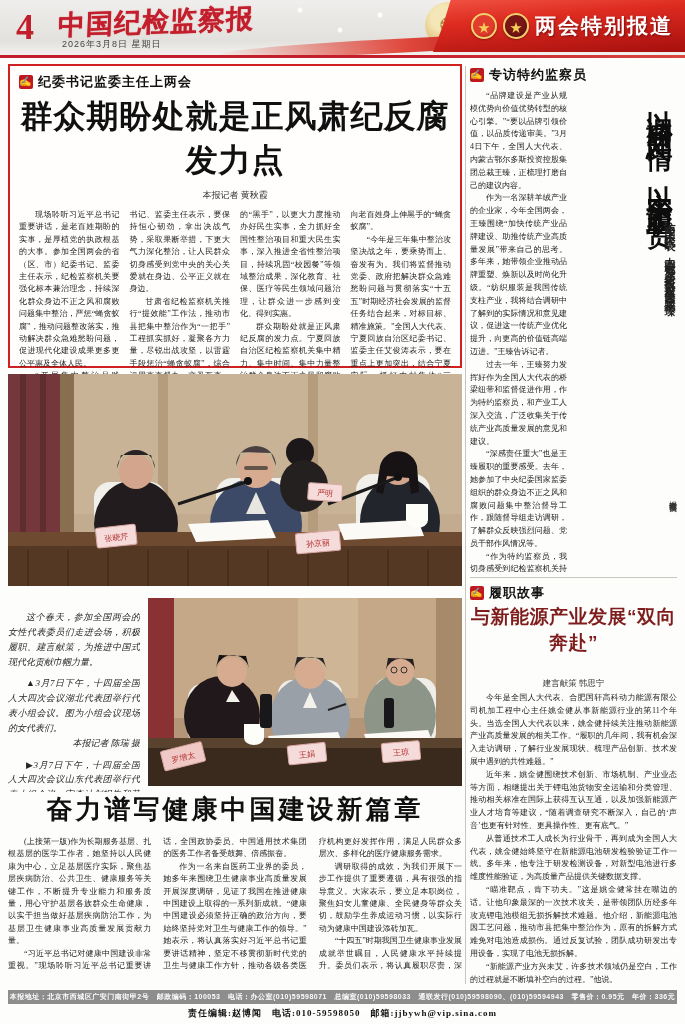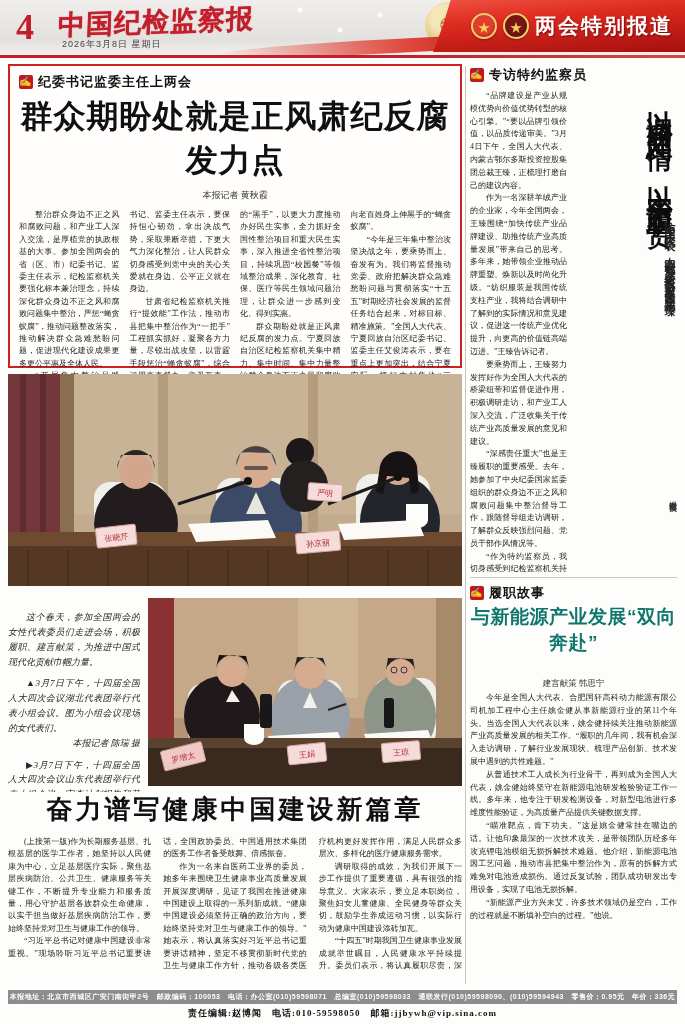--- a/index.html
+++ b/index.html
@@ -76,21 +76,21 @@
   .iv-body { position:absolute; left:470px; top:90px; width:97px; height:482px;
     font-size:8px; line-height:1.6; color:#222; overflow:hidden; }
   .iv-vert { position:absolute; left:566px; top:90px; width:111px; height:482px;
     writing-mode:vertical-rl; display:flex; }
   .iv-vh { font-size:26px; font-weight:900; color:#0d0d0d; letter-spacing:7px;
     font-family:"Liberation Serif",serif; }
   .iv-vs { font-size:11px; font-weight:700; letter-spacing:3px; color:#222; margin-top:6px; padding-left:6px; }
   .iv-vb { font-size:8px; color:#333; margin-top:196px; padding-left:8px; }
   .rail-kicker2 { position:absolute; left:470px; top:584px; }
   .story-head { position:absolute; left:470px; top:604px; width:207px; text-align:center;
-    font-size:19px; font-weight:900; color:#0f766e; letter-spacing:0.5px;
+    font-size:19px; font-weight:900; color:#7f1d1d; letter-spacing:0.5px;
     font-family:"Liberation Sans","DejaVu Sans",sans-serif; }
   .story-sub { position:absolute; left:470px; top:636px; width:207px; text-align:center;
     font-size:12px; font-weight:700; color:#1a1a1a; line-height:1.6; letter-spacing:1px; }
   .story-byline { position:absolute; left:470px; top:678px; width:207px; text-align:center;
     font-size:8.5px; color:#333; }
   .story-body { position:absolute; left:470px; top:692px; width:207px; height:292px;
     font-size:8px; line-height:1.6; color:#222; overflow:hidden; }
   
   .foot-bar { position:absolute; left:8px; top:990px; width:669px; height:14px; background:#8d8d8d;
     color:#fff; font-size:7px; line-height:14px; text-align:center; letter-spacing:0.5px;
@@ -120,21 +120,21 @@
   <div class="vrule" style="left:465px; top:66px; height:918px;"></div>
 
   <section class="lead-box">
     <div class="kicker">
       <span class="ic">✍</span>
       <span class="kt">纪委书记监委主任上两会</span>
     </div>
     <h1 class="lead-head">群众期盼处就是正风肃纪反腐发力点</h1>
     <div class="lead-byline">本报记者 黄秋霞</div>
     <div class="lead-body body-text">
-        <p>整治群众身边不正之风和腐败问题，和产业工人深入交流，是厚植党的执政根基的大事。参加全国两会的省（区、市）纪委书记、监委主任表示，纪检监察机关要强化标本兼治理念，持续深化群众身边不正之风和腐败问题集中整治，严惩“蝇贪蚁腐”，推动问题整改落实，推动解决群众急难愁盼问题，促进现代化建设成果更多更公平惠及全体人民。</p>
+        <p>现场聆听习近平总书记重要讲话，是老百姓期盼的实事，是厚植党的执政根基的大事。参加全国两会的省（区、市）纪委书记、监委主任表示，纪检监察机关要强化标本兼治理念，持续深化群众身边不正之风和腐败问题集中整治，严惩“蝇贪蚁腐”，推动问题整改落实，推动解决群众急难愁盼问题，促进现代化建设成果更多更公平惠及全体人民。</p>
         <p>“开展集中整治是践行‘两个维护’、坚持人民至上的重要举措。”甘肃省纪委书记、监委主任表示，要保持恒心韧劲，拿出决战气势，采取果断举措，下更大气力深化整治，让人民群众切身感受到党中央的关心关爱就在身边、公平正义就在身边。</p>
         <p>甘肃省纪检监察机关推行“提效能”工作法，推动市县把集中整治作为“一把手”工程抓实抓好，凝聚各方力量，尽锐出战攻坚，以雷霆手段惩治“蝇贪蚁腐”，综合运用直查督办、交叉互查、提级办理、挂牌督办等方式，坚决斩断伸向群众利益的“黑手”，以更大力度推动办好民生实事，全力抓好全国性整治项目和重大民生实事，深入推进全省性整治项目，持续巩固“校园餐”等领域整治成果，深化教育、社保、医疗等民生领域问题治理，让群众进一步感到变化、得到实惠。</p>
         <p>群众期盼处就是正风肃纪反腐的发力点。宁夏回族自治区纪检监察机关集中精力、集中时间、集中力量整治群众身边不正之风和腐败问题，严肃查处了一批胆敢向老百姓身上伸黑手的“蝇贪蚁腐”。</p>
         <p>“今年是三年集中整治攻坚决战之年，要乘势而上、奋发有为。我们将监督推动党委、政府把解决群众急难愁盼问题与贯彻落实“十五五”时期经济社会发展的监督任务结合起来，对标目标、精准施策。”全国人大代表、宁夏回族自治区纪委书记、监委主任艾俊涛表示，要在重点上更加突出，结合宁夏实际，抓好农村集体“三资”、惠农补贴资金使用等问题整治和基层治理突出问题整治，坚持系统施治、标本兼治，在靶向上更加有力，推动政策落实有速度、办理有力度、问题治理有温度，以实实在在的成效取信于民、温暖民心。</p>
       </div>
   </section>
 
   <figure class="photo" style="left:8px; top:374px; width:454px; height:212px;">
     <svg viewBox="0 0 454 212" preserveAspectRatio="none">
       <rect width="454" height="212" fill="#c2ab8e"></rect>
@@ -268,54 +268,55 @@
       </g>
       <g transform="rotate(-5 254 154)">
         <rect x="234" y="144" width="38" height="19" rx="2" fill="#f5dcda" stroke="#d9a6a2"></rect>
         <text x="253" y="157" font-size="8" fill="#b23030" text-anchor="middle">王琼</text>
       </g>
     </svg>
   </figure>
 
   <h2 class="health-head">奋力谱写健康中国建设新篇章</h2>
   <div class="health-body body-text">
-      <p>(上接第一版)作为长期服务基层、扎根基层的医学工作者，她坚持以人民健康为中心，立足基层医疗实际，聚焦基层疾病防治、公共卫生、健康服务等关键工作，不断提升专业能力和服务质量，用心守护基层各族群众生命健康，以实干担当做好基层疾病防治工作，要始终坚持党对卫生与健康工作的领导。</p>
+      <p>(上接第一版)作为长期服务基层、扎根基层的医学工作者，她坚持以人民健康为中心，立足基层医疗实际，聚焦基层疾病防治、公共卫生、健康服务等关键工作，不断提升专业能力和服务质量，用心守护基层各族群众生命健康，以实干担当做好基层疾病防治工作，为基层卫生健康事业高质量发展贡献力量。</p>
       <p>“习近平总书记对健康中国建设非常重视。”现场聆听习近平总书记重要讲话，全国政协委员、中国通用技术集团的医务工作者备受鼓舞、倍感振奋。</p>
       <p>作为一名来自医药工业界的委员，她多年来围绕卫生健康事业高质量发展开展深度调研，见证了我国在推进健康中国建设上取得的一系列新成就。“健康中国建设必须坚持正确的政治方向，要始终坚持党对卫生与健康工作的领导。”她表示，将认真落实好习近平总书记重要讲话精神，坚定不移贯彻新时代党的卫生与健康工作方针，推动各级各类医疗机构更好发挥作用，满足人民群众多层次、多样化的医疗健康服务需求。</p>
       <p>调研取得的成效，为我们开展下一步工作提供了重要遵循，具有很强的指导意义。大家表示，要立足本职岗位，聚焦妇女儿童健康、全民健身等群众关切，鼓励学生养成运动习惯，以实际行动为健康中国建设添砖加瓦。</p>
       <p>“十四五”时期我国卫生健康事业发展成就举世瞩目，人民健康水平持续提升。委员们表示，将认真履职尽责，深入调研论证，不断完善建议提案，奋力谱写健康中国建设新篇章。</p>
     </div>
 
   <div class="kicker rail-kicker1">
     <span class="ic">✍</span>
     <span class="kt">专访特约监察员</span>
   </div>
   <div class="iv-body body-text">
       <p>“品牌建设是产业从规模优势向价值优势转型的核心引擎。”“要以品牌引领价值，以品质传递审美。”3月4日下午，全国人大代表、内蒙古鄂尔多斯投资控股集团总裁王臻，正梳理打磨自己的建议内容。</p>
       <p>作为一名深耕羊绒产业的企业家，今年全国两会，王臻围绕“加快传统产业品牌建设、助推传统产业高质量发展”带来自己的思考。多年来，她带领企业推动品牌重塑、焕新以及时尚化升级。“纺织服装是我国传统支柱产业，我将结合调研中了解到的实际情况和意见建议，促进这一传统产业优化提升，向更高的价值链高端迈进。”王臻告诉记者。</p>
-      <p>要乘势而上，王臻努力发挥好作为全国人大代表的桥梁纽带和监督促进作用，积极调研走访，和产业工人深入交流，广泛收集关于传统产业高质量发展的意见和建议。</p>
+      <p>过去一年，王臻努力发挥好作为全国人大代表的桥梁纽带和监督促进作用，作为特约监察员，和产业工人深入交流，广泛收集关于传统产业高质量发展的意见和建议。</p>
       <p>“深感责任重大”也是王臻履职的重要感受。去年，她参加了中央纪委国家监委组织的群众身边不正之风和腐败问题集中整治督导工作，跟随督导组走访调研，了解群众反映强烈问题、党员干部作风情况等。</p>
       <p>“作为特约监察员，我切身感受到纪检监察机关持续推进群众身边不正之风和腐败问题集中整治，从人民群众最关心、最直接、最现实的利益问题抓起，严肃整治损害群众利益之风，使群众更加暖心、得到实惠。”</p>
     </div>
   <div class="iv-vert">
     <h2 class="iv-vh">以调研知民情　以实干履职责</h2>
     <div class="iv-vs">访全国人大代表、内蒙古鄂尔多斯投资控股集团总裁王臻</div>
     <div class="iv-vb">本报记者 黄秋霞</div>
   </div>
 
   <div class="hrule" style="left:470px; top:577px; width:207px;"></div>
 
   <div class="kicker rail-kicker2">
     <span class="ic">✍</span>
     <span class="kt">履职故事</span>
   </div>
   <h2 class="story-head">与新能源产业发展“双向奔赴”</h2>
   <div class="story-byline">建言献策 韩思宁</div>
   <div class="story-body body-text">
       <p>今年是全国人大代表、合肥国轩高科动力能源有限公司机加工程中心主任姚金健从事新能源行业的第11个年头。当选全国人大代表以来，姚金健持续关注推动新能源产业高质量发展的相关工作。“履职的几年间，我有机会深入走访调研，了解行业发展现状、梳理产品创新、技术发展中遇到的共性难题。”</p>
+      <p>近年来，姚金健围绕技术创新、市场机制、产业业态等方面，相继提出关于锂电池货物安全运输和分类管理、推动相关标准在国际上获得互认互通，以及加强新能源产业人才培育等建议，“随着调查研究不断深入，自己的‘声音’也更有针对性、更具操作性、更有底气。”</p>
       <p>从普通技术工人成长为行业骨干，再到成为全国人大代表，姚金健始终坚守在新能源电池研发检验验证工作一线。多年来，他专注于研发检测设备，对新型电池进行多维度性能验证，为高质量产品提供关键数据支撑。</p>
       <p>“瞄准靶点，肯下功夫。”这是姚金健常挂在嘴边的话。让他印象最深的一次技术攻关，是带领团队历经多年攻克锂电池模组无损拆解技术难题。他介绍，新能源电池因工艺问题，推动市县把集中整治作为，原有的拆解方式难免对电池造成损伤。通过反复试验，团队成功研发出专用设备，实现了电池无损拆解。</p>
       <p>“新能源产业方兴未艾，许多技术领域仍是空白，工作的过程就是不断填补空白的过程。”他说。</p>
     </div>
 
   <div class="foot-bar">本报地址：北京市西城区广安门南街甲2号　邮政编码：100053　电话：办公室(010)59598071　总编室(010)59598033　通联发行(010)59598090、(010)59594943　零售价：0.95元　年价：336元　各地邮局均可订阅</div>
   <div class="foot-editor">责任编辑:赵博闻　电话:010-59598050　邮箱:jjbywh@vip.sina.com</div>
 
 </div>
 

